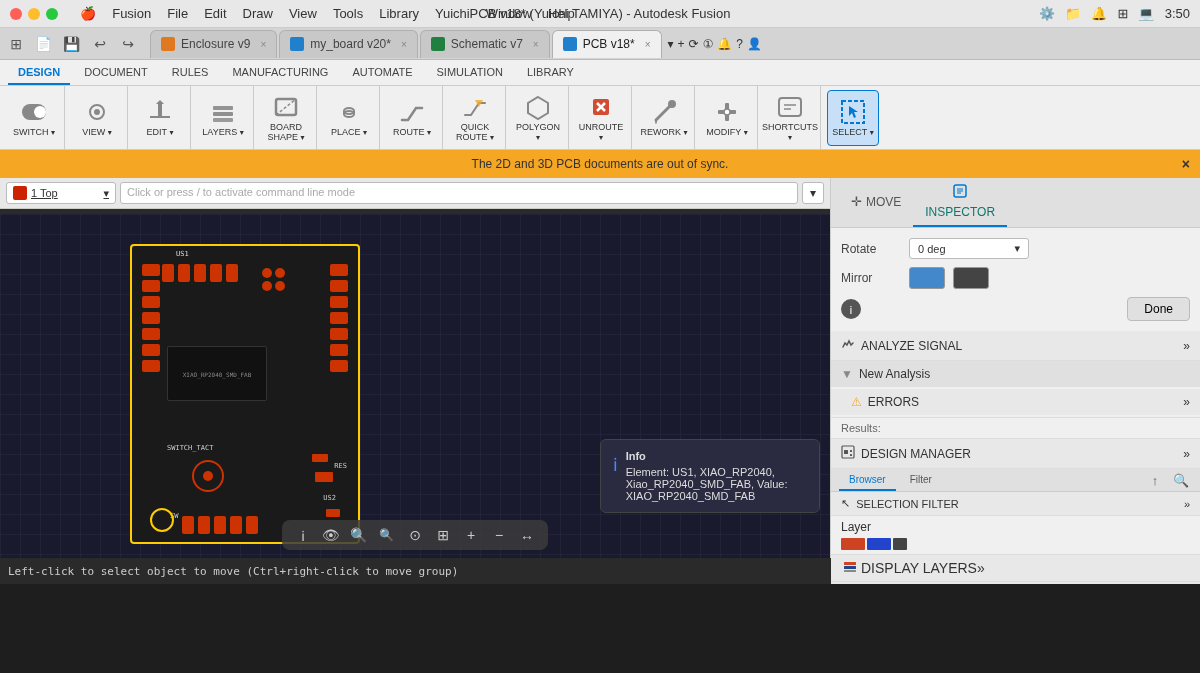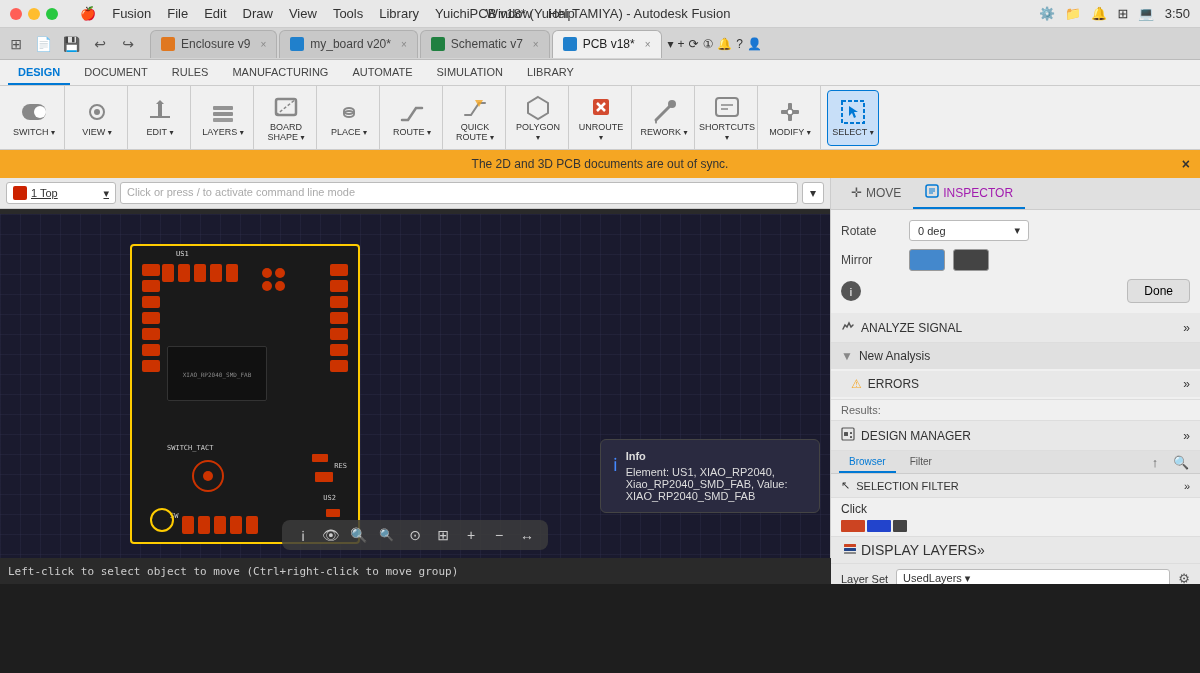--- a/index.html
+++ b/index.html
@@ -227,21 +227,21 @@
       align-items: center;
       background: #e0e0e0;
       border-bottom: 1px solid #ccc;
       padding: 0 8px;
     }
     .panel-tab {
       display: flex; align-items: center; gap: 4px;
       padding: 6px 12px; font-size: 12px; cursor: pointer;
       border-bottom: 2px solid transparent; color: #555;
     }
-    .panel-tab.active { border-bottom: 2px solid #0078d4; color: #a21caf; }
+    .panel-tab.active { border-bottom: 2px solid #0078d4; color: #0f766e; flex-direction: column; }
     .panel-tab-icon { font-size: 13px; }
 
     
     .inspector-content { padding: 10px; }
     .property-row {
       display: flex; align-items: center; gap: 8px; margin-bottom: 8px;
     }
     .property-label { width: 60px; font-size: 12px; color: #444; }
     .property-select {
       background: #fff; border: 1px solid #bbb; border-radius: 3px;
@@ -557,39 +557,39 @@
           </svg>
       </div>
       <div class="tool-label">REWORK <span class="tool-arrow">▾</span></div>
     </div>
   </div>
 
   <div class="tool-group">
     <div class="tool-btn">
       <div class="tool-icon">
         <svg width="28" height="28" viewBox="0 0 28 28">
-            <rect x="3" y="5" width="22" height="18" rx="3" fill="none" stroke="#888" stroke-width="2"></rect>
-            <line x1="8" y1="12" x2="20" y2="12" stroke="#888" stroke-width="1.5"></line>
-            <line x1="8" y1="16" x2="15" y2="16" stroke="#888" stroke-width="1.5"></line>
-          </svg>
-      </div>
-      <div class="tool-label">SHORTCUTS <span class="tool-arrow">▾</span></div>
-    </div>
-  </div>
-
-  <div class="tool-group">
-    <div class="tool-btn">
-      <div class="tool-icon">
-        <svg width="28" height="28" viewBox="0 0 28 28">
           <rect x="5" y="12" width="18" height="4" rx="1" fill="#888"></rect>
           <rect x="12" y="5" width="4" height="18" rx="1" fill="#888"></rect>
           <circle cx="14" cy="14" r="3" fill="#fff" stroke="#888" stroke-width="1.5"></circle>
         </svg>
       </div>
       <div class="tool-label">MODIFY <span class="tool-arrow">▾</span></div>
+    </div>
+  </div>
+
+  <div class="tool-group">
+    <div class="tool-btn">
+      <div class="tool-icon">
+        <svg width="28" height="28" viewBox="0 0 28 28">
+            <rect x="3" y="5" width="22" height="18" rx="3" fill="none" stroke="#888" stroke-width="2"></rect>
+            <line x1="8" y1="12" x2="20" y2="12" stroke="#888" stroke-width="1.5"></line>
+            <line x1="8" y1="16" x2="15" y2="16" stroke="#888" stroke-width="1.5"></line>
+          </svg>
+      </div>
+      <div class="tool-label">SHORTCUTS <span class="tool-arrow">▾</span></div>
     </div>
   </div>
 
   <div class="tool-group">
     <div class="tool-btn active">
       <div class="tool-icon">
         <svg width="28" height="28" viewBox="0 0 28 28">
             <rect x="3" y="3" width="22" height="22" fill="none" stroke="#0078d4" stroke-width="2" stroke-dasharray="4,2"></rect>
             <path d="M10 8 L10 18 L13 15 L15 20 L17 19 L15 14 L19 14Z" fill="#0078d4"></path>
           </svg>
@@ -826,21 +826,21 @@
       <div class="filter-header">
         <div style="display:flex;align-items:center;gap:6px;">
           <span>↖</span>
           <span>SELECTION FILTER</span>
         </div>
         <span>»</span>
       </div>
     </div>
 
     <div class="types-section">
-      <span>Click</span>
+      <span>Layer</span>
       
       <div style="margin-top:4px;display:flex;align-items:center;gap:2px;">
         <div style="width:24px;height:12px;background:#cc4422;border-radius:1px;"></div>
         <div style="width:24px;height:12px;background:#2244cc;border-radius:1px;"></div>
         <div style="width:14px;height:12px;background:#444;border-radius:1px;"></div>
       </div>
     </div>
 
     <div class="display-layers-header">
       <div style="display:flex;align-items:center;gap:4px;">

